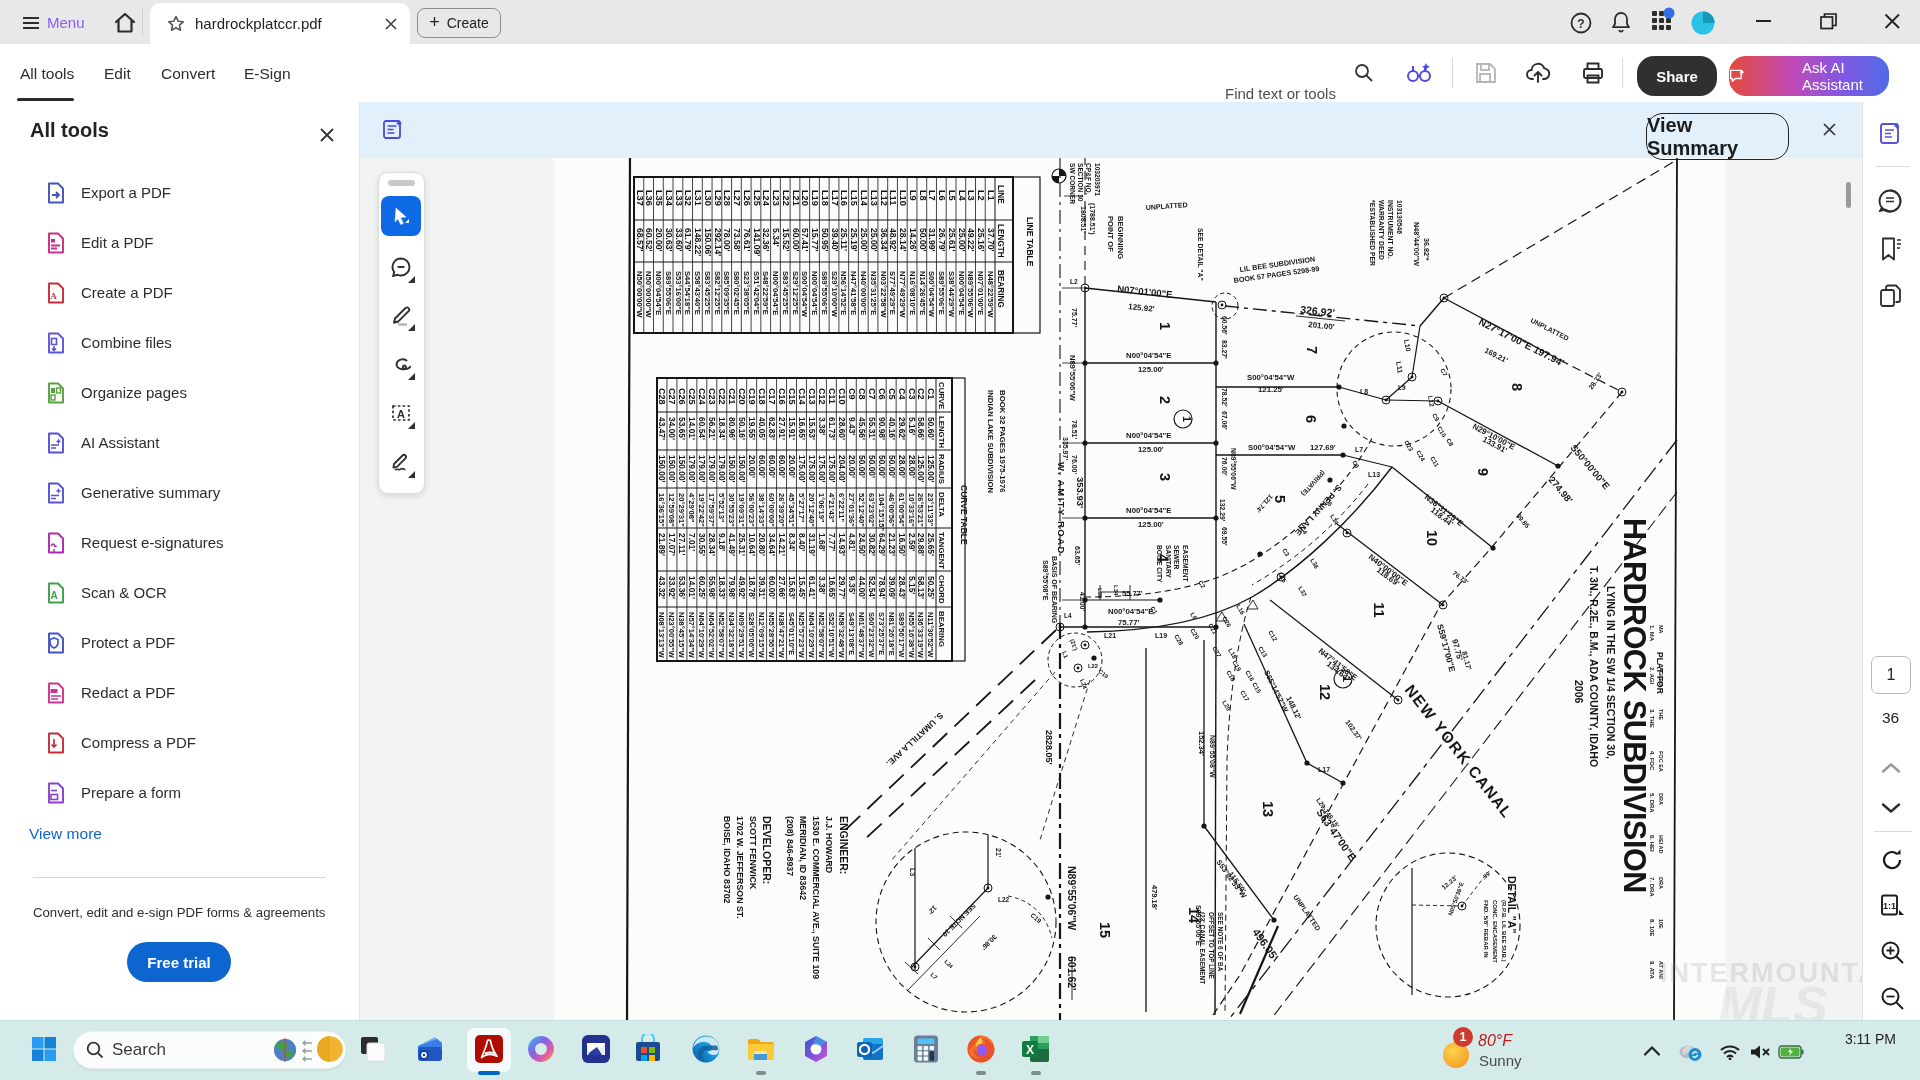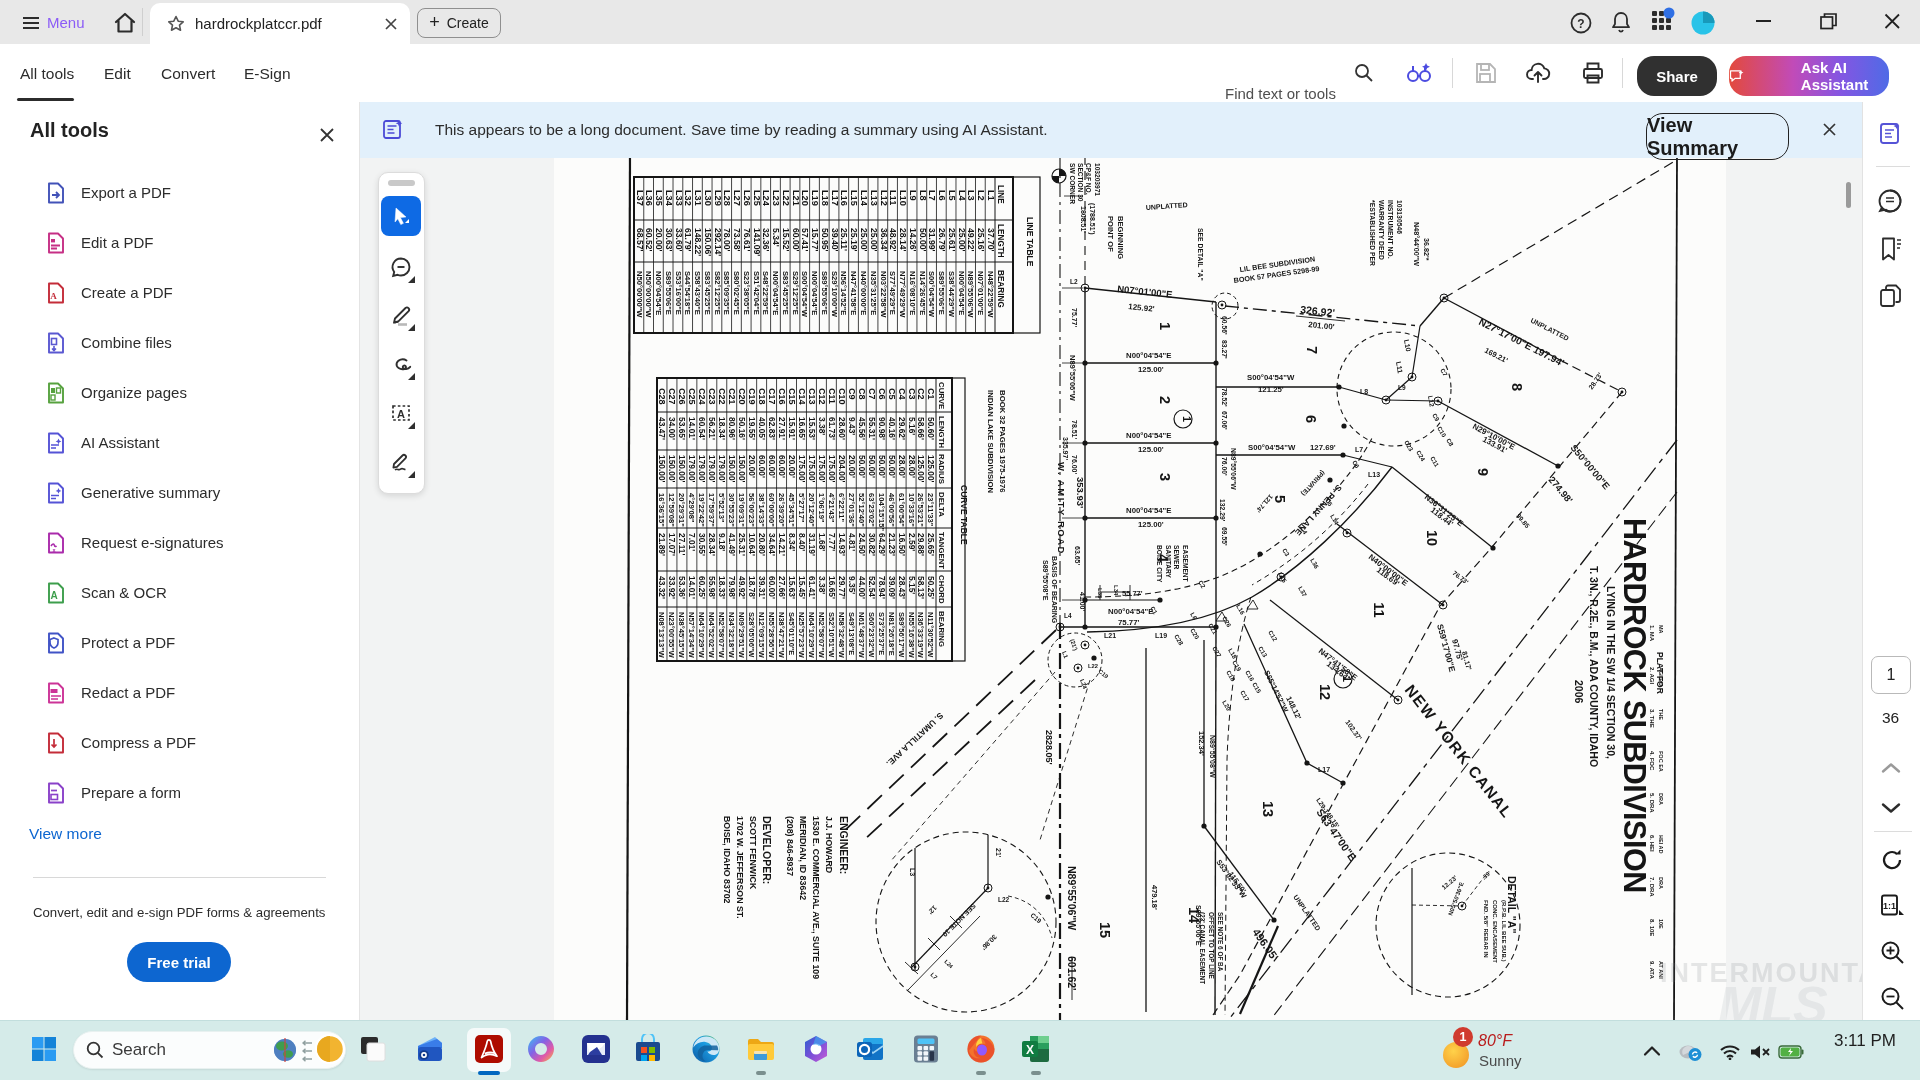--- a/index.html
+++ b/index.html
@@ -876,21 +876,21 @@
       <rect x="4" y="8" width="18" height="9" rx="1.5" fill="none" stroke="#2c2c2c" stroke-width="1.9"></rect>
       <path d="M7.5 8V2.5h11V8 M7.5 14.5h11V21.5h-11z" fill="none" stroke="#2c2c2c" stroke-width="1.9"></path>
     </svg>
 <div class="abs" style="left:1622px;top:58px;width:1px;height:30px;background:#d8d8d8;"></div>
 <div class="pill" style="left:1637px;width:80px;background:#303030;">Share</div>
 <div class="pill" style="left:1729px;width:160px;background:linear-gradient(90deg,#e34a3c 0%,#c14bb8 40%,#8356e2 70%,#4f6be6 100%);gap:8px;">
       <svg width="21" height="19" viewBox="0 0 21 19">
         <path d="M2 2h13v10H8l-4 3.5V12H2z" fill="none" stroke="#fff" stroke-width="1.7" stroke-linejoin="round"></path>
         <path d="M16 1l1 2.2 2.2 1-2.2 1-1 2.2-1-2.2-2.2-1 2.2-1z" fill="#fff"></path>
       </svg>
-      <span style="font-weight:700;margin-left:48px;">Ask AI Assistant</span>
+      <span style="font-weight:400;margin-left:48px;">Ask AI Assistant</span>
     </div>
 <div id="lpanel"></div>
 <div class="abs" style="left:30px;top:119px;font-size:20px;font-weight:700;color:#222;">All tools</div>
 <svg class="abs" style="left:319px;top:127px;" width="16" height="16" viewBox="0 0 16 16">
       <path d="M2 2 14 14 M14 2 2 14" stroke="#333" stroke-width="1.8"></path>
     </svg>
 <svg class="abs" style="left:45px;top:182px;" width="22" height="22" viewBox="0 0 22 22">
       <path d="M4 1.5h9l5 5V20.5H4z" fill="none" stroke="#4252b8" stroke-width="1.9" stroke-linejoin="round"></path>
       <path d="M7 13h6M11 10l3 3-3 3" stroke="#4252b8" stroke-width="1.8" fill="none"></path>
     </svg>
@@ -967,21 +967,20 @@
 <div class="abs" style="left:29px;top:825px;font-size:15.5px;color:#0d66d0;">View more</div>
 <div class="abs" style="left:33px;top:877px;width:293px;height:1px;background:#d8d8d8;"></div>
 <div class="abs" style="left:33px;top:905px;font-size:13.2px;color:#2c2c2c;white-space:nowrap;">Convert, edit and e-sign PDF forms &amp; agreements</div>
 <div class="abs" style="left:127px;top:942px;width:104px;height:40px;border-radius:20px;background:#0d66d0;color:#fff;font-size:15px;font-weight:700;display:flex;align-items:center;justify-content:center;">Free trial</div>
 <div id="notif"></div>
 <svg class="abs" style="left:382px;top:118px;" width="24" height="24" viewBox="0 0 24 24">
       <rect x="2" y="3" width="16" height="17" rx="2" fill="none" stroke="#4c4bd6" stroke-width="1.8"></rect>
       <path d="M5.5 8h9M5.5 11.5h6M5.5 15h7" stroke="#4c4bd6" stroke-width="1.5"></path>
       <path d="M17 2l1 2.3 2.3 1-2.3 1-1 2.3-1-2.3-2.3-1 2.3-1z" fill="#4c4bd6"></path>
     </svg>
-<div class="abs" style="left:435px;top:121px;font-size:15.5px;color:#2c2c2c;">This appears to be a long document. Save time by reading a summary using AI Assistant.</div>
 <div class="abs" style="left:1646px;top:113px;width:143px;height:47px;border:1.6px solid #222;border-radius:17px;display:flex;align-items:center;justify-content:center;font-size:20px;font-weight:700;color:#1b1b1b;">View Summary</div>
 <svg class="abs" style="left:1822px;top:122px;" width="15" height="15" viewBox="0 0 15 15">
       <path d="M2 2 13 13 M13 2 2 13" stroke="#333" stroke-width="1.7"></path>
     </svg>
 <div id="rrail"></div>
 <div class="abs" style="left:1846px;top:182px;width:5px;height:26px;border-radius:3px;background:#9a9a9a;"></div>
 <svg class="abs" style="left:1878px;top:121px;" width="26" height="26" viewBox="0 0 26 26">
       <rect x="3" y="3" width="17" height="19" rx="2.5" fill="none" stroke="#5553d6" stroke-width="1.9"></rect>
       <path d="M7 9h9M7 12.5h6M7 16h7" stroke="#5553d6" stroke-width="1.6"></path>
       <path d="M18.5 2l.9 2.1 2.1.9-2.1.9-.9 2.1-.9-2.1-2.1-.9 2.1-.9z" fill="#5553d6"></path>
@@ -1249,14 +1248,14 @@
 <svg class="abs" style="left:1749px;top:1044px;" width="22" height="16" viewBox="0 0 22 16">
       <path d="M2 5.5v5h4l5 4v-13l-5 4z" fill="#1f1f1f"></path>
       <path d="M14 5l6 6M20 5l-6 6" stroke="#1f1f1f" stroke-width="1.8"></path>
     </svg>
 <svg class="abs" style="left:1778px;top:1045px;" width="26" height="14" viewBox="0 0 26 14">
       <rect x="1" y="1" width="22" height="12" rx="3" fill="none" stroke="#3a6b3a" stroke-width="1.4"></rect>
       <rect x="2.5" y="2.5" width="19" height="9" rx="2" fill="#52b043"></rect>
       <path d="M13 3l-3 4h2.5l-1.5 4 4-5h-2.5z" fill="#fff"></path>
       <rect x="23.5" y="4.5" width="2" height="5" rx="1" fill="#3a6b3a"></rect>
     </svg>
-<div class="abs" style="right:24px;top:1031px;font-size:17px;color:#1f1f1f;text-align:right;">3:11 PM</div>
+<div class="abs" style="right:24px;top:1031px;font-size:14px;color:#1f1f1f;text-align:right;">3:11 PM</div>
 <div class="abs" style="right:24px;top:1087px;font-size:13px;color:#1f1f1f;text-align:right;">3/20/2026</div>
 </div>
 </body></html>

